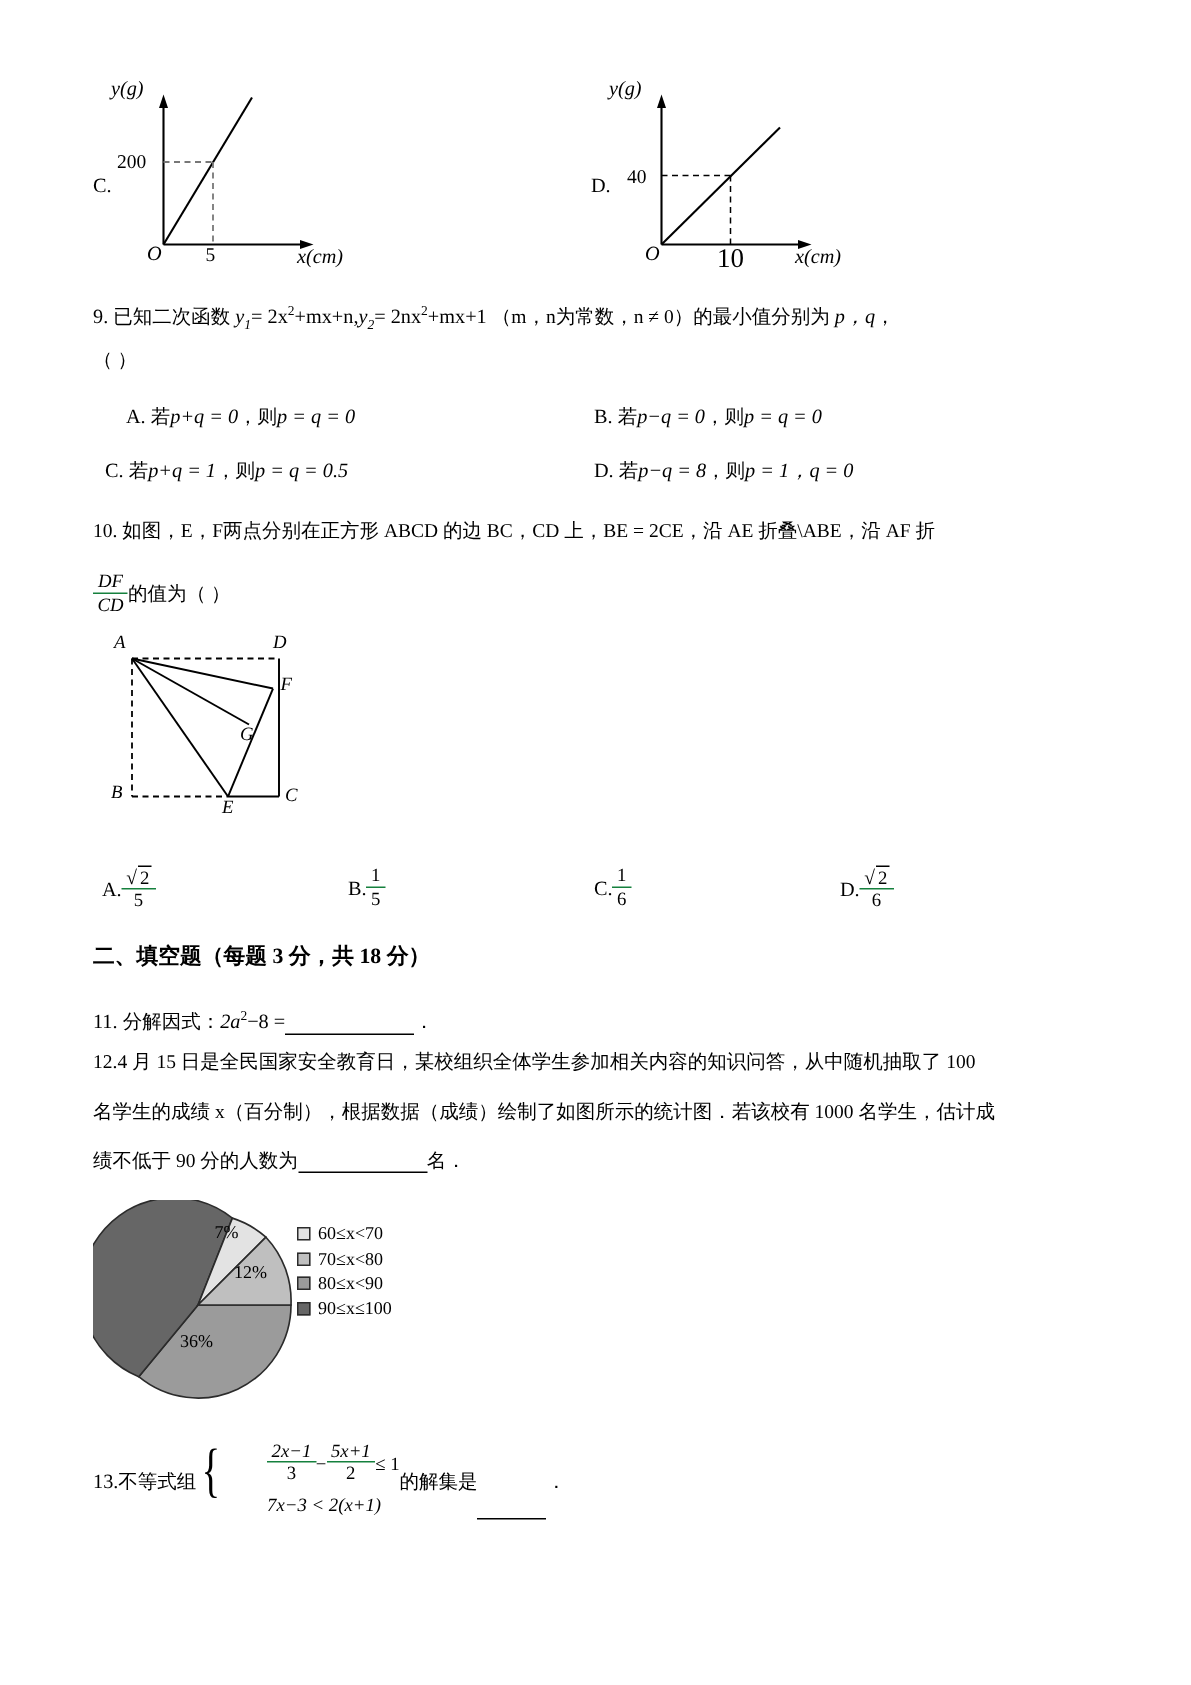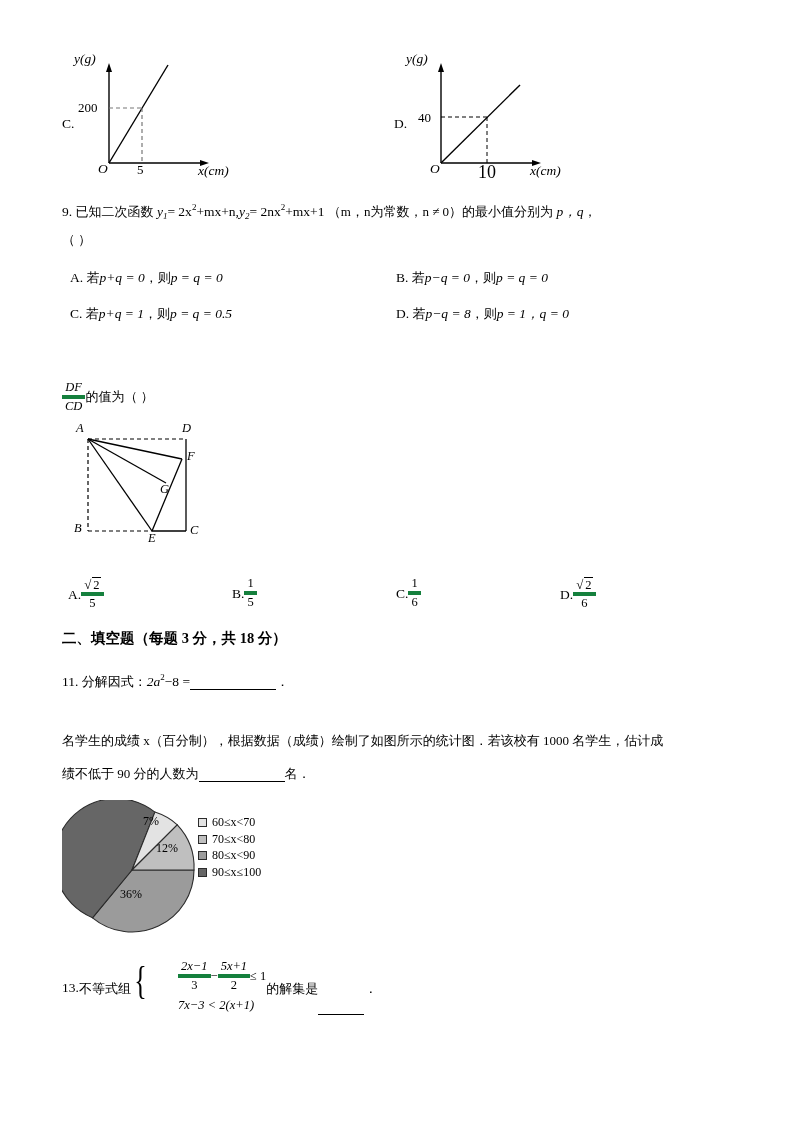--- a/index.html
+++ b/index.html
@@ -36,21 +36,21 @@
   
   .frac {
     display: inline-block;
     vertical-align: middle;
     text-align: center;
     font-size: 12.5px;
     line-height: 1.15;
     position: relative;
     top: -0.15em;
   }
-  .frac .num { display: block; padding: 0 3px; border-bottom: 4px solid #15803d; }
+  .frac .num { display: block; padding: 0 3px; border-bottom: 1px solid #15803d; }
   .frac .den { display: block; padding: 0 3px; }
 
   .sqrt {
     display: inline-block;
     border-top: 1px solid #000;
     padding: 0 1px 0 1px;
     margin-left: 1px;
     position: relative;
     top: 1px;
   }
@@ -152,37 +152,41 @@
 
   <div class="txt" style="left:62px; top:202px;">
     <span>9.</span>
     <span class="cn">已知二次函数</span>
     <span class="mi">y</span><span class="sub">1</span><span>= 2x</span><span class="sup">2</span><span>+mx+n,</span><span class="mi">y</span><span class="sub">2</span><span>= 2nx</span><span class="sup">2</span><span>+mx+1</span>
     <span class="cn">（m，n为常数，n ≠ 0）</span><span class="cn">的最小值分别为</span>
     <span class="mi">p，q</span><span class="cn">，</span>
   </div>
   <div class="txt cn" style="left:62px; top:232px;">（     ）</div>
 
-  <div class="txt" style="left:70px; top:270px;">
+  <div class="txt" style="left:84px; top:270px;">
     <span>A.</span>
     <span class="cn">若</span><span class="mi">p+q = 0</span><span class="cn">，则</span><span class="mi">p = q = 0</span>
   </div>
   <div class="txt" style="left:396px; top:270px;">
     <span>B.</span>
     <span class="cn">若</span><span class="mi">p−q = 0</span><span class="cn">，则</span><span class="mi">p = q = 0</span>
   </div>
   <div class="txt" style="left:70px; top:306px;text-align:center;">
     <span>C.</span>
     <span class="cn">若</span><span class="mi">p+q = 1</span><span class="cn">，则</span><span class="mi">p = q = 0.5</span>
   </div>
   <div class="txt" style="left:396px; top:306px;">
     <span>D.</span>
     <span class="cn">若</span><span class="mi">p−q = 8</span><span class="cn">，则</span><span class="mi">p = 1，q = 0</span>
   </div>
 
+  <div class="txt cn" style="left:62px; top:346px;">
+    <span>10.</span>
+    <span>如图，E，F两点分别在正方形 ABCD 的边 BC，CD 上，BE = 2CE，沿 AE 折叠\ABE，沿 AF 折</span>
+  </div>
   <div class="txt" style="left:62px; top:382px;">
     <span class="frac"><span class="num mi">DF</span><span class="den mi">CD</span></span><span class="cn">的值为（     ）</span>
   </div>
 
   <div class="graph" style="left:66px; top:425px; width:150px; height:125px;">
     <svg width="150" height="125" viewBox="0 0 150 125">
 
       <line x1="22" y1="14" x2="120" y2="14" stroke="#000" stroke-width="1.2" stroke-dasharray="4,3"></line>
       <line x1="22" y1="14" x2="22" y2="106" stroke="#000" stroke-width="1.2" stroke-dasharray="4,3"></line>
       <line x1="22" y1="106" x2="86" y2="106" stroke="#000" stroke-width="1.2" stroke-dasharray="4,3"></line>
@@ -217,20 +221,23 @@
     <span style="vertical-align:middle;">D.</span><span class="frac"><span class="num"><span class="radsign">√</span><span class="sqrt">2</span></span><span class="den">6</span></span>
   </div>
 
   <div class="txt cn bold" style="left:62px; top:630px; font-size:14.5px;">二、填空题（每题 3 分，共 18 分）</div>
 
   <div class="txt" style="left:62px; top:672px;">
     <span>11.</span>
     <span class="cn">分解因式：</span><span class="mi">2a</span><span class="sup">2</span><span>−8 =</span><span class="blank-line" style="width:86px;"></span><span class="cn">．</span>
   </div>
 
+  <div class="txt cn" style="left:62px; top:700px;">
+    <span>12.</span><span>4 月 15 日是全民国家安全教育日，某校组织全体学生参加相关内容的知识问答，从中随机抽取了 100</span>
+  </div>
   <div class="txt cn" style="left:62px; top:733px;">名学生的成绩 x（百分制），根据数据（成绩）绘制了如图所示的统计图．若该校有 1000 名学生，估计成</div>
   <div class="txt" style="left:62px; top:766px;">
     <span class="cn">绩不低于 90 分的人数为</span><span class="blank-line" style="width:86px;"></span><span class="cn">名．</span>
   </div>
 
   <div class="graph" style="left:62px; top:800px; width:140px; height:140px;">
     <svg width="140" height="140" viewBox="0 0 140 140">
 
       <path d="M70,70 L132,70 A62,62 0 0,1 30.5,117.8 Z" fill="#9b9b9b" stroke="#2b2b2b" stroke-width="1.1"></path>
 

